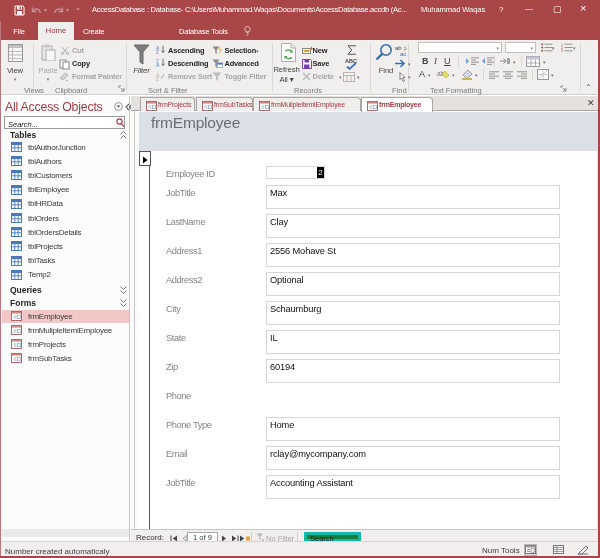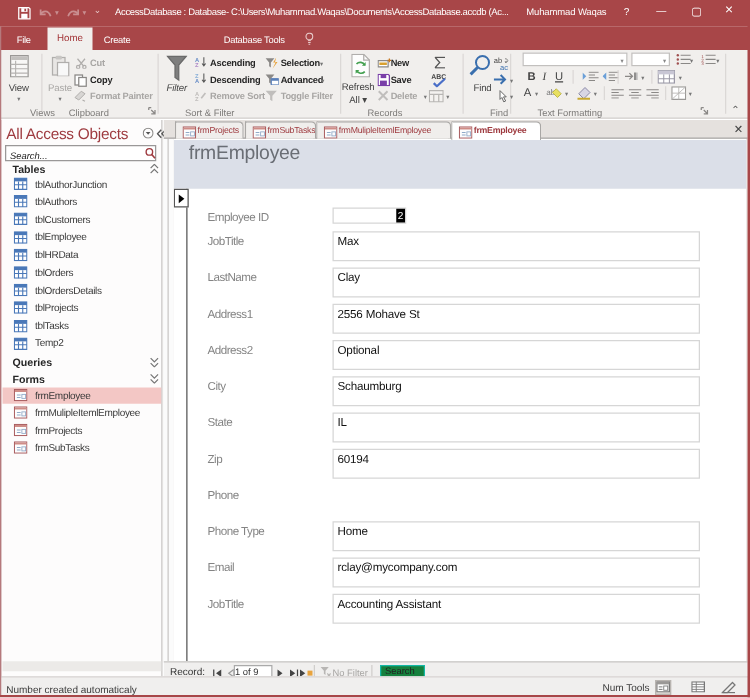--- a/index.html
+++ b/index.html
@@ -531,40 +531,40 @@
 
 <div class="abs" id="recbar">
   <span class="abs" style="left:5px;top:3px">Record:</span>
   <svg class="abs" style="left:38.5px;top:4.5px" width="8" height="7" viewBox="0 0 8 7">
       <path d="M1 0.5v6" stroke="#444"></path>
       <path d="M7 0.5L2.8 3.5 7 6.5z" fill="#444"></path>
     </svg>
   <svg class="abs" style="left:50.5px;top:4.5px" width="6" height="7" viewBox="0 0 6 7">
       <path d="M5 0.5L1 3.5 5 6.5z" fill="none" stroke="#999"></path>
     </svg>
-  <div class="abs" style="left:56px;top:2px;width:31px;height:10px;background:#fff;border:1px solid #aaa;box-sizing:border-box;font-size:7.5px;line-height:9px">1 of 9</div>
+  <div class="abs" style="left:56px;top:2px;width:31px;height:10px;background:#fff;border:1px solid #aaa;box-sizing:border-box;text-align:center;font-size:7.5px;line-height:9px">1 of 9</div>
   <svg class="abs" style="left:89.5px;top:4.5px" width="6" height="7" viewBox="0 0 6 7">
       <path d="M1 0.5L5 3.5 1 6.5z" fill="#444"></path>
     </svg>
   <svg class="abs" style="left:100px;top:4.5px" width="8" height="7" viewBox="0 0 8 7">
       <path d="M1 0.5L5.2 3.5 1 6.5z" fill="#444"></path>
       <path d="M7 0.5v6" stroke="#444"></path>
     </svg>
   <svg class="abs" style="left:108px;top:4.5px" width="12" height="7" viewBox="0 0 12 7">
       <path d="M1 0.5L5.2 3.5 1 6.5z" fill="#444"></path>
       <rect x="7" y="1.5" width="4" height="4" fill="#e8a33d"></rect>
     </svg>
   <div class="abs" style="left:119.5px;top:2px;width:1px;height:10px;background:#d0cecc"></div>
   <svg class="abs" style="left:125px;top:3px" width="9" height="9" viewBox="0 0 9 9">
       <path d="M0.5 0.5h6.5l-2.6 3v3.5l-1.3-1.1v-2.4z" fill="#b8b6b4"></path>
       <path d="M5.8 5.8l2.7 2.7M8.5 5.8l-2.7 2.7" stroke="#b8b6b4" stroke-width="0.9"></path>
     </svg>
   <span class="abs" style="left:135px;top:3.5px;color:#a8a6a4;font-size:7.5px">No Filter</span>
   <div class="abs" style="left:166px;top:2px;width:1px;height:10px;background:#d0cecc"></div>
-  <div class="abs" style="left:173px;top:2px;width:36px;height:10px;background:#15803d;border:1px solid #14b8a6;box-sizing:border-box;font-size:7.5px;line-height:8px;padding-left:3px;color:#222">Search</div>
+  <div class="abs" style="left:173px;top:2px;width:57px;height:10px;background:#15803d;border:3px solid #14b8a6;box-sizing:border-box;font-size:7.5px;line-height:8px;padding-left:3px;color:#222">Search</div>
 </div>
 
 <div class="abs" id="statusbar">
   <span class="abs" style="left:5px;top:5px;font-size:8px;color:#3b3b3b">Number created automaticaly</span>
   <span class="abs" style="left:482px;top:4px;font-size:8px;color:#3b3b3b">Num Tools</span>
   <div class="abs" style="left:524px;top:1.5px;width:13px;height:12px;background:#dbd7d3;border:1px solid #b8b4b0;box-sizing:border-box"></div>
   <svg class="abs" style="left:525px;top:3px" width="11" height="9" viewBox="0 0 11 9">
       <rect x="0.5" y="0.5" width="10" height="8" fill="#fff" stroke="#777"></rect>
       <rect x="0.5" y="0.5" width="10" height="2" fill="#9a9896"></rect>
       <path d="M2 4.5h3M2 6.5h3" stroke="#777" stroke-width="0.8"></path>

